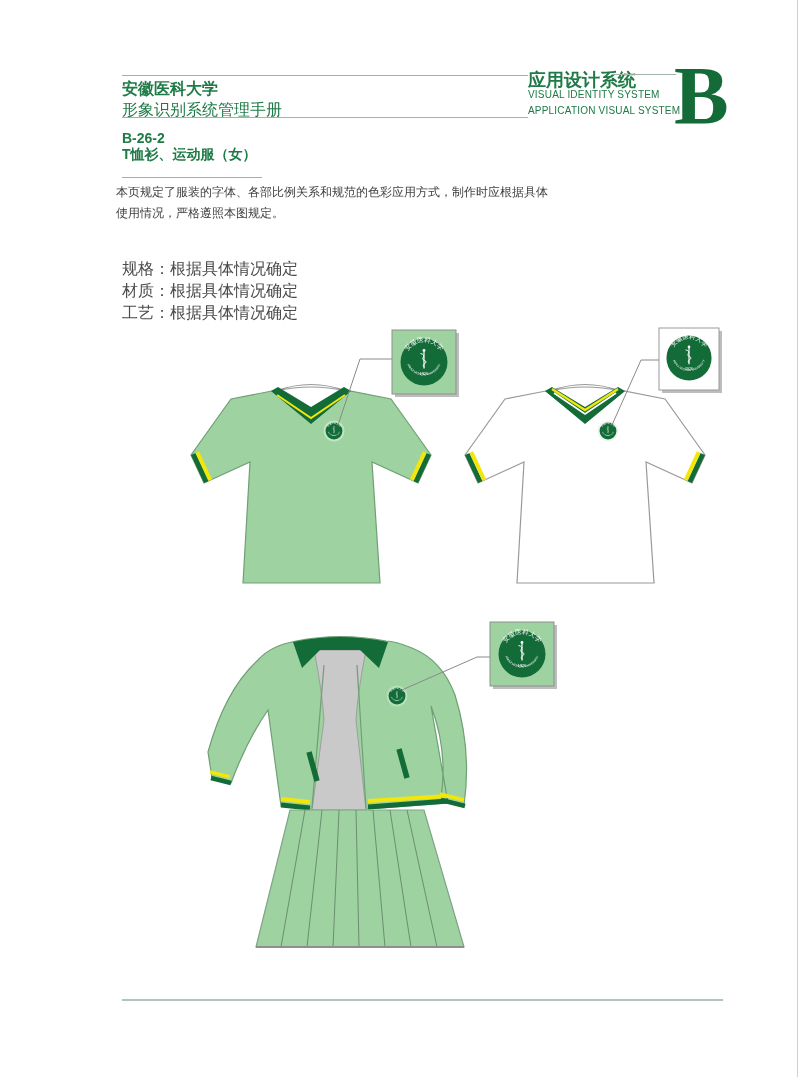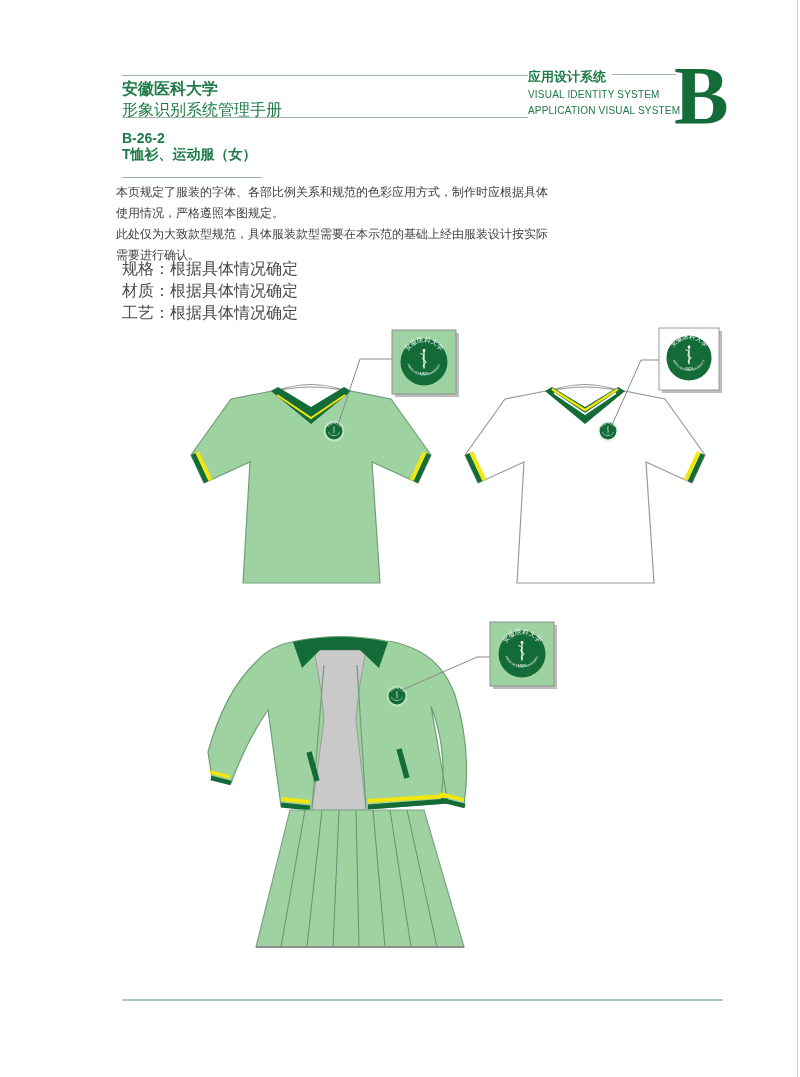--- a/index.html
+++ b/index.html
@@ -5,21 +5,21 @@
   html,body{margin:0;padding:0;background:#fff;}
   .page{
     position:relative;width:800px;height:1077px;background:#ffffff;
     font-family:"Liberation Sans","DejaVu Sans",sans-serif;overflow:hidden;
   }
   .abs{position:absolute;}
   
   .rule{background:var(--rule-gray);height:1px;}
   .uni-name{left:122px;top:79px;font-size:16px;font-weight:bold;color:var(--brand-green);}
   .manual-name{left:122px;top:100px;font-size:16px;color:var(--brand-green);}
-  .sys-cn{left:528px;top:68px;font-size:13px;font-weight:bold;color:var(--brand-green);}
+  .sys-cn{left:528px;top:68px;font-size:18px;font-weight:bold;color:var(--brand-green);}
   .sys-en{left:528px;font-size:10px;color:var(--brand-green);letter-spacing:.2px;}
   .big-b{
     left:674px;top:58px;width:70px;font-family:"Liberation Serif","DejaVu Serif",serif;
     font-weight:bold;font-size:82px;line-height:76px;color:var(--dark-green);
   }
   
   .sec-code{left:122px;top:130px;font-size:14px;font-weight:bold;color:var(--brand-green);}
   .sec-title{left:122px;top:146px;font-size:14px;font-weight:bold;color:var(--brand-green);}
   
   .intro{left:116px;top:182px;width:440px;font-size:12px;line-height:21px;color:var(--text-dark);}
@@ -56,21 +56,20 @@
   <div class="abs sys-en" style="top:89px;">VISUAL IDENTITY SYSTEM</div>
   <div class="abs sys-en" style="top:105px;">APPLICATION VISUAL SYSTEM</div>
   <div class="abs big-b">B</div>
 
   <div class="abs sec-code">B-26-2</div>
   <div class="abs sec-title">T恤衫、运动服（女）</div>
   <div class="abs rule" style="left:122px;top:177px;width:140px;"></div>
 
   <div class="abs intro">
     <p>本页规定了服装的字体、各部比例关系和规范的色彩应用方式，制作时应根据具体使用情况，严格遵照本图规定。</p>
-    <p>此处仅为大致款型规范，具体服装款型需要在本示范的基础上经由服装设计按实际需要进行确认。</p>
   </div>
 
   <div class="abs specs">
     <div><span>规格：</span><span>根据具体情况确定</span></div>
     <div><span>材质：</span><span>根据具体情况确定</span></div>
     <div><span>工艺：</span><span>根据具体情况确定</span></div>
   </div>
 
   <svg class="abs artwork" width="800" height="1077" viewBox="0 0 800 1077">
     <defs>

